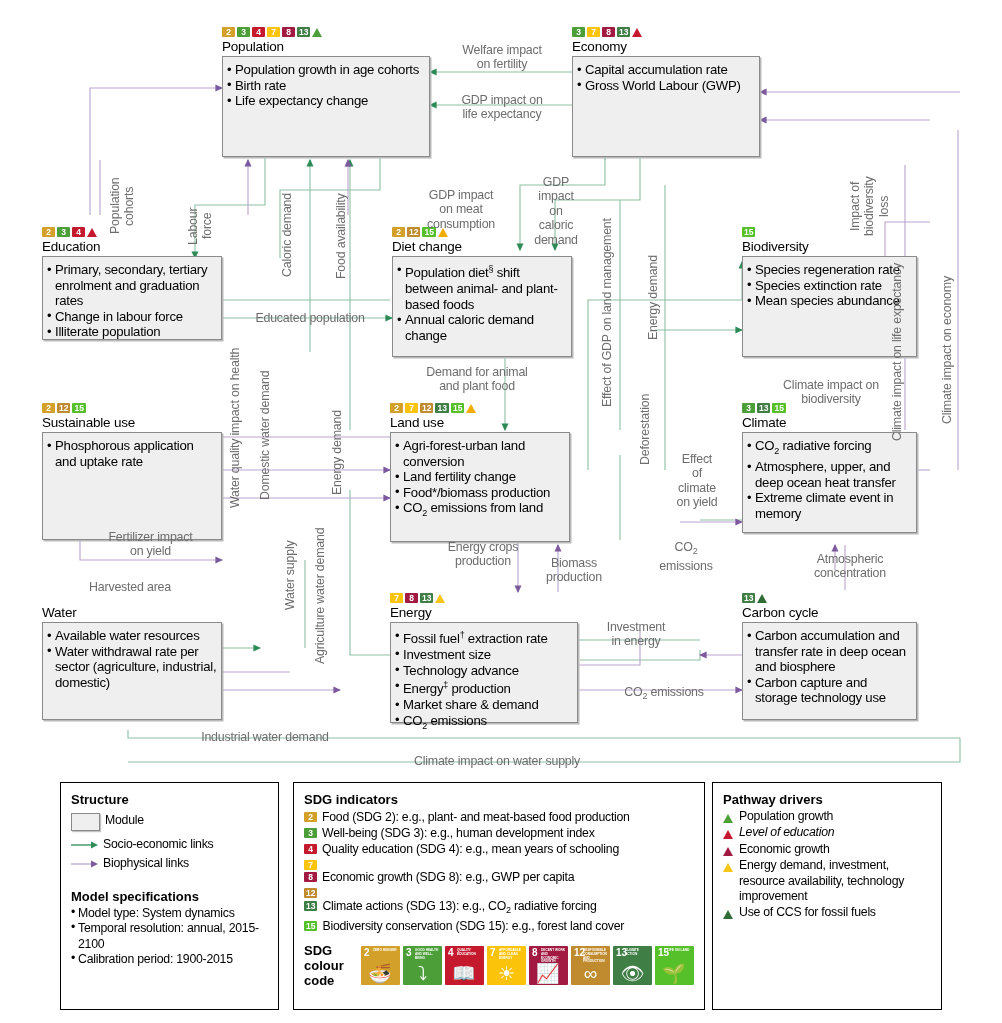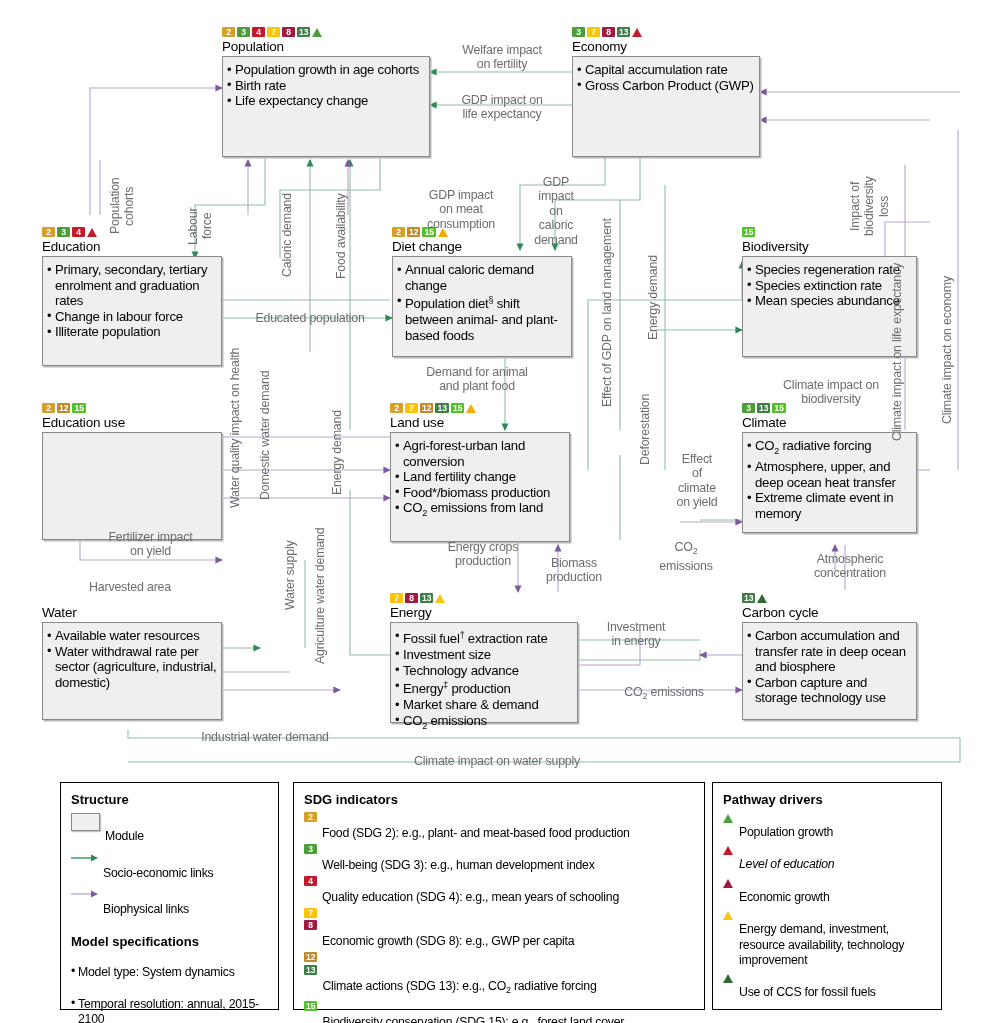--- a/index.html
+++ b/index.html
@@ -31,21 +31,21 @@
          border-left:5px solid transparent;border-right:5px solid transparent;}
 
   
   .lbl{position:absolute;font-size:12.4px;line-height:14.4px;color:#6d6d6d;
        letter-spacing:-0.2px;text-align:center;white-space:pre-line;}
   .lbl.vert{writing-mode:vertical-rl;transform:rotate(180deg);transform-origin:center;}
 
   
   .legend-box{position:absolute;border:1px solid #000;background:#fff;box-sizing:border-box;}
   .legend-h{font-size:13px;font-weight:bold;}
-  .legend-t{font-size:12.3px;line-height:15.4px;letter-spacing:-0.25px;margin-top:16px;}
+  .legend-t{font-size:12.3px;line-height:15.4px;letter-spacing:-0.25px;}
   .legend-row{display:flex;align-items:flex-start;gap:5px;}
 
   .swatch-mod{width:27px;height:16px;background:#efefef;border:1px solid #8a8a8a;
               box-shadow:1.2px 1.2px 0 0 #c3c3c3;flex:none;}
   .arrow-line{width:27px;height:12px;flex:none;position:relative;}
 
   .sdg-tile{width:39px;height:39px;position:relative;border-radius:1px;overflow:hidden;flex:none;}
   .sdg-tile .num{position:absolute;left:3px;top:2px;color:#fff;font-size:10px;font-weight:bold;line-height:10px;}
   .sdg-tile .cap{position:absolute;left:12px;top:3px;right:2px;color:#fff;font-size:3.2px;
                  line-height:3.6px;font-weight:bold;}
@@ -183,58 +183,58 @@
     <span class="sdg" style="background:#a21942">8</span>
     <span class="sdg" style="background:#3f7e44">13</span>
     <span class="tri">
           <i style="border-bottom:9px solid #c5192d"></i>
         </span>
   </div>
   <div class="mod-title">Economy</div>
   <div class="mod-box" style="width:188px;height:101px;">
     <ul>
       <li>Capital accumulation rate</li>
-      <li>Gross Carbon Product (GWP)</li>
+      <li>Gross World Labour (GWP)</li>
     </ul>
   </div>
 </div>
 
 <div class="module" style="left:42px;top:227px;width:180px;">
   <div class="mod-badges">
     <span class="sdg" style="background:#d3a029">2</span>
     <span class="sdg" style="background:#4c9f38">3</span>
     <span class="sdg" style="background:#c5192d">4</span>
     <span class="tri">
           <i style="border-bottom:9px solid #c5192d"></i>
         </span>
   </div>
   <div class="mod-title">Education</div>
-  <div class="mod-box" style="width:180px;height:110px;">
+  <div class="mod-box" style="width:180px;height:84px;">
     <ul>
       <li>Primary, secondary, tertiary enrolment and graduation rates</li>
       <li>Change in labour force</li>
       <li>Illiterate population</li>
     </ul>
   </div>
 </div>
 
 <div class="module" style="left:392px;top:227px;width:180px;">
   <div class="mod-badges">
     <span class="sdg" style="background:#d3a029">2</span>
     <span class="sdg" style="background:#bf8b2e">12</span>
     <span class="sdg" style="background:#56c02b">15</span>
     <span class="tri">
           <i style="border-bottom:9px solid #f0ad00"></i>
         </span>
   </div>
   <div class="mod-title">Diet change</div>
   <div class="mod-box" style="width:180px;height:101px;">
     <ul>
+      <li>Population diet<sup>§</sup> shift between animal- and plant- based foods</li>
       <li>Annual caloric demand change</li>
-      <li>Population diet<sup>§</sup> shift between animal- and plant- based foods</li>
     </ul>
   </div>
 </div>
 
 <div class="module" style="left:742px;top:227px;width:175px;">
   <div class="mod-badges">
     <span class="sdg" style="background:#56c02b">15</span>
   </div>
   <div class="mod-title">Biodiversity</div>
   <div class="mod-box" style="width:175px;height:101px;">
@@ -245,23 +245,24 @@
     </ul>
   </div>
 </div>
 
 <div class="module" style="left:42px;top:403px;width:180px;">
   <div class="mod-badges">
     <span class="sdg" style="background:#d3a029">2</span>
     <span class="sdg" style="background:#bf8b2e">12</span>
     <span class="sdg" style="background:#56c02b">15</span>
   </div>
-  <div class="mod-title">Education use</div>
+  <div class="mod-title">Sustainable use</div>
   <div class="mod-box" style="width:180px;height:108px;">
     <ul>
+      <li>Phosphorous application and uptake rate</li>
     </ul>
   </div>
 </div>
 
 <div class="module" style="left:390px;top:403px;width:180px;">
   <div class="mod-badges">
     <span class="sdg" style="background:#d3a029">2</span>
     <span class="sdg" style="background:#fcc30b">7</span>
     <span class="sdg" style="background:#bf8b2e">12</span>
     <span class="sdg" style="background:#3f7e44">13</span>

